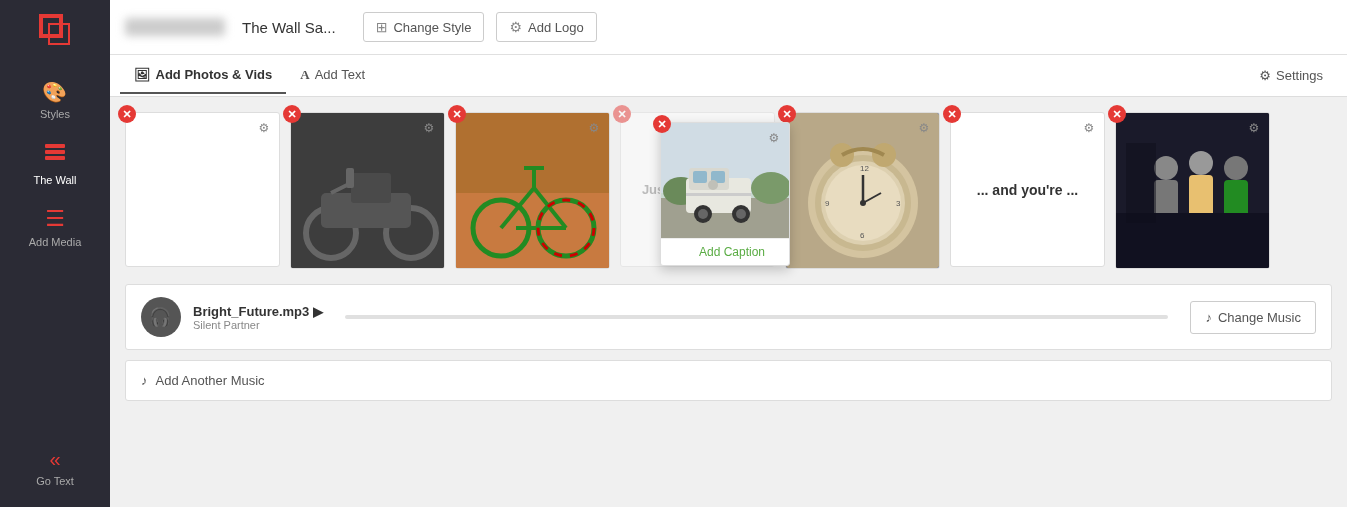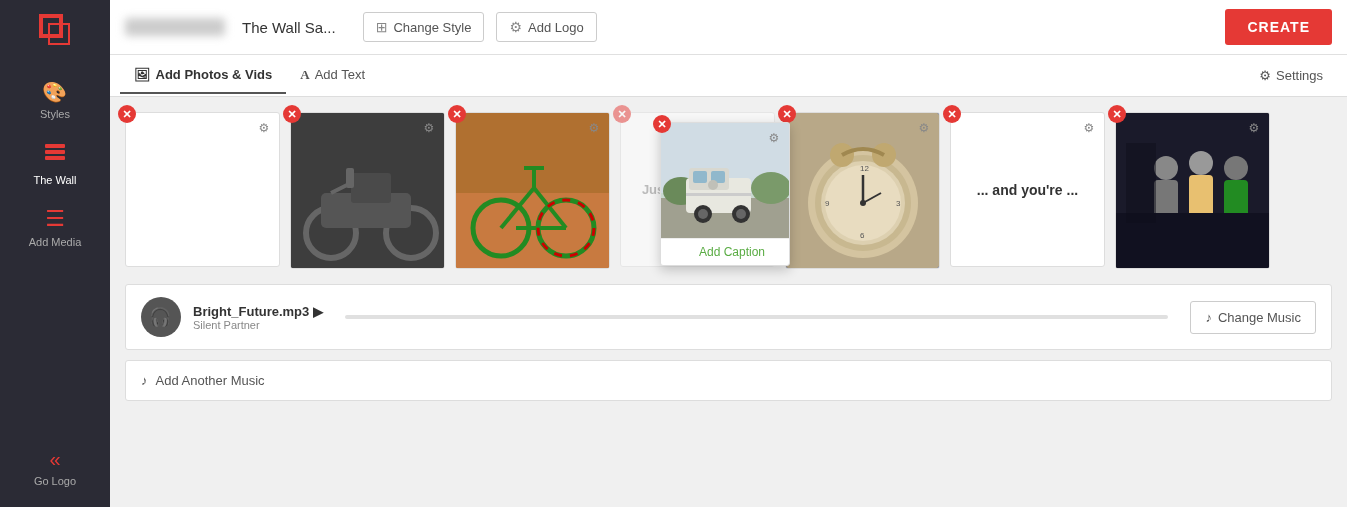--- a/index.html
+++ b/index.html
@@ -372,41 +372,40 @@
     <span style="color:#fff;">The Wall</span>
   </div>
 
   <div class="sidebar-item">
     <span class="icon" style="color:#e53935; font-size:22px;">☰</span>
     <span>Add Media</span>
   </div>
 
   <div class="sidebar-bottom">
     <span class="icon" style="color:#e53935; font-size:20px;">«</span>
-    <span>Go Logo</span>
+    <span>Go Text</span>
   </div>
 </div>
 
 <div class="main">
 
   <div class="topbar">
     <div class="topbar-title-blurred"></div>
     <span class="topbar-title">The Wall Sa...</span>
 
     <button class="topbar-btn">
       <span class="btn-icon">⊞</span>
       <span>Change Style</span>
     </button>
 
     <button class="topbar-btn">
       <span class="btn-icon">⚙</span>
       <span>Add Logo</span>
     </button>
 
-    <button class="create-btn">CREATE</button>
   </div>
 
   <div class="tabs">
     <div class="tab active">
       <span class="tab-icon">🖼</span>
       <span>Add Photos &amp; Vids</span>
     </div>
     <div class="tab">
       <span class="tab-icon" style="font-weight:bold; font-family: serif;">A</span>
       <span>Add Text</span>

